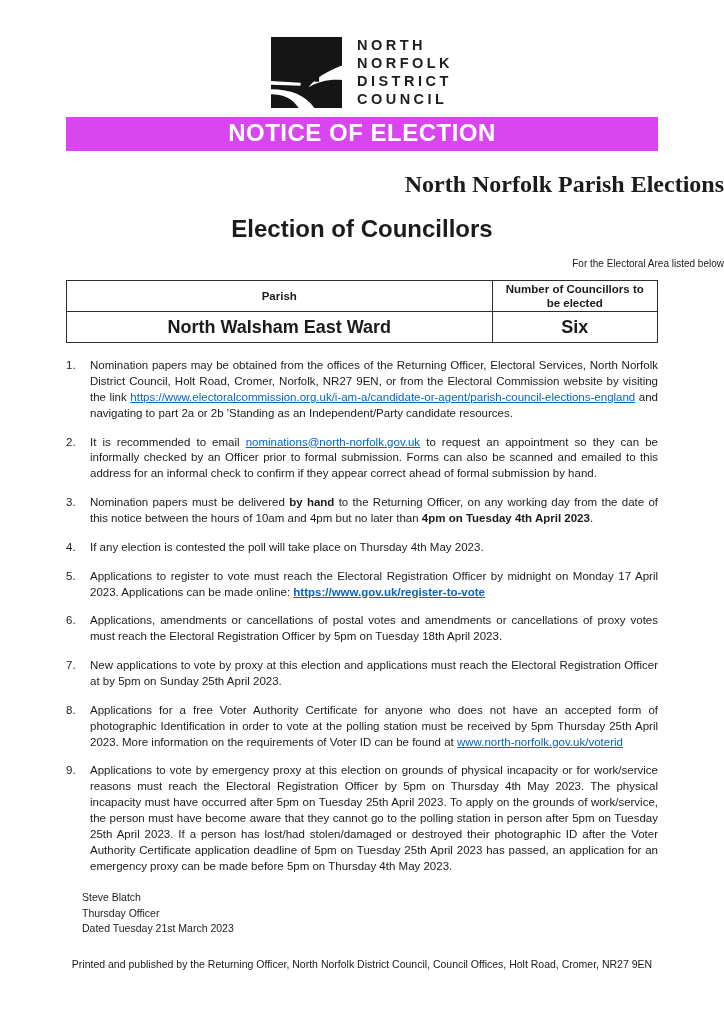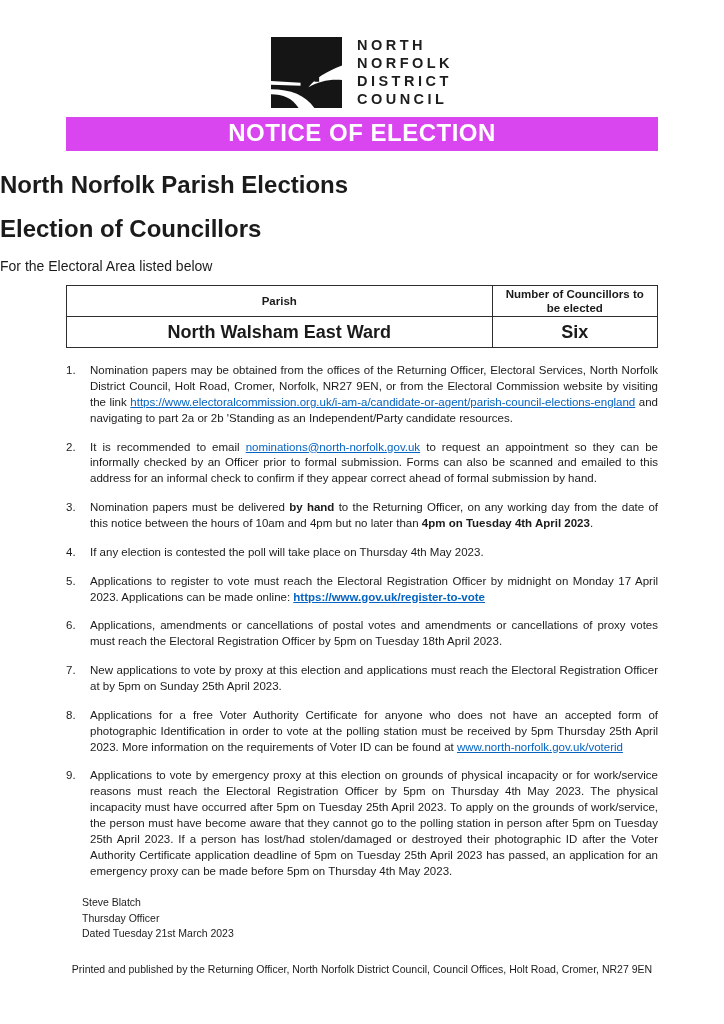--- a/index.html
+++ b/index.html
@@ -25,23 +25,23 @@
   }
   
   .banner {
     margin:8px 66px 0;
     background:#d946ef; color:#ffffff;
     text-align:center; font-weight:bold; font-size:24px;
     letter-spacing:0.5px;
     padding:2px 0 4px;
   }
   
-  .h1 { text-align:left; font-weight:bold; font-size:24px; margin-top:20px; line-height:1.15; }
-  .h2 { text-align:left; font-weight:bold; font-size:24px; margin-top:17px; line-height:1.15; }
-  .note { text-align:left; font-size:14px; margin-top:15px; }
+  .h1 { text-align:right; font-weight:bold; font-size:24px; margin-top:20px; line-height:1.15;font-family:Liberation Serif, serif; }
+  .h2 { text-align:center; font-weight:bold; font-size:24px; margin-top:17px; line-height:1.15; }
+  .note { text-align:right; font-size:10px; margin-top:15px;margin-left:40px; }
   
   .area-table {
     width:592px; margin:11px auto 0;
     border-collapse:collapse; table-layout:fixed;
   }
   .area-table th, .area-table td {
     border:1.5px solid #2e2e2e; text-align:center; vertical-align:middle;
   }
   .area-table th { font-size:11.5px; font-weight:bold; line-height:1.22; height:30px; padding:1px 6px; }
   .area-table td { font-size:18px; font-weight:bold; height:31px;margin-left:32px; }

